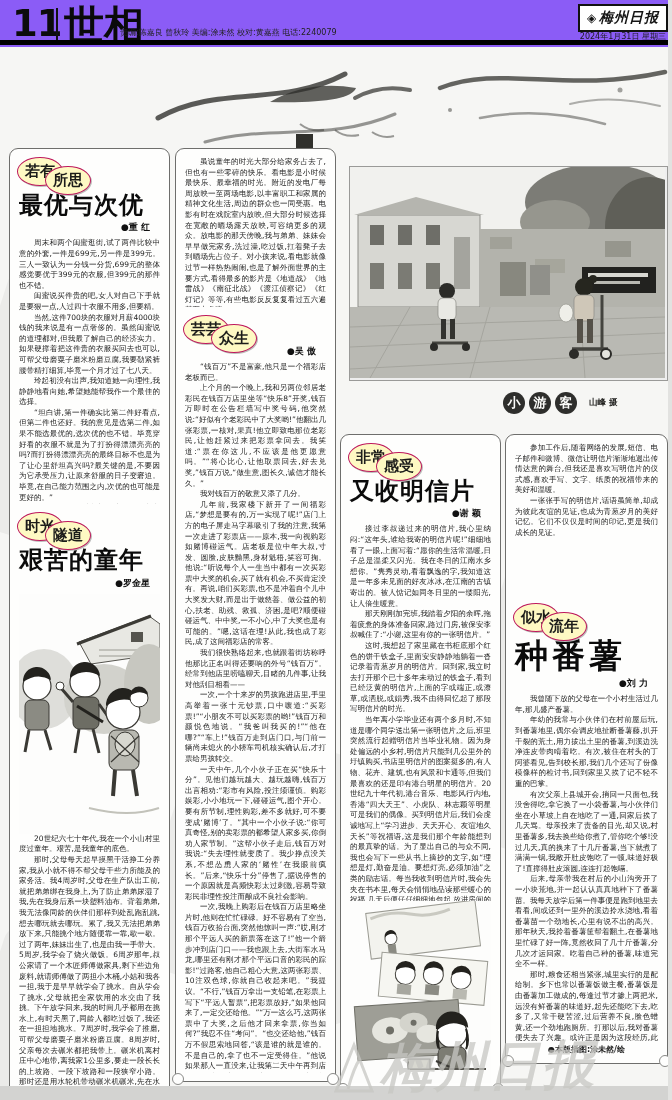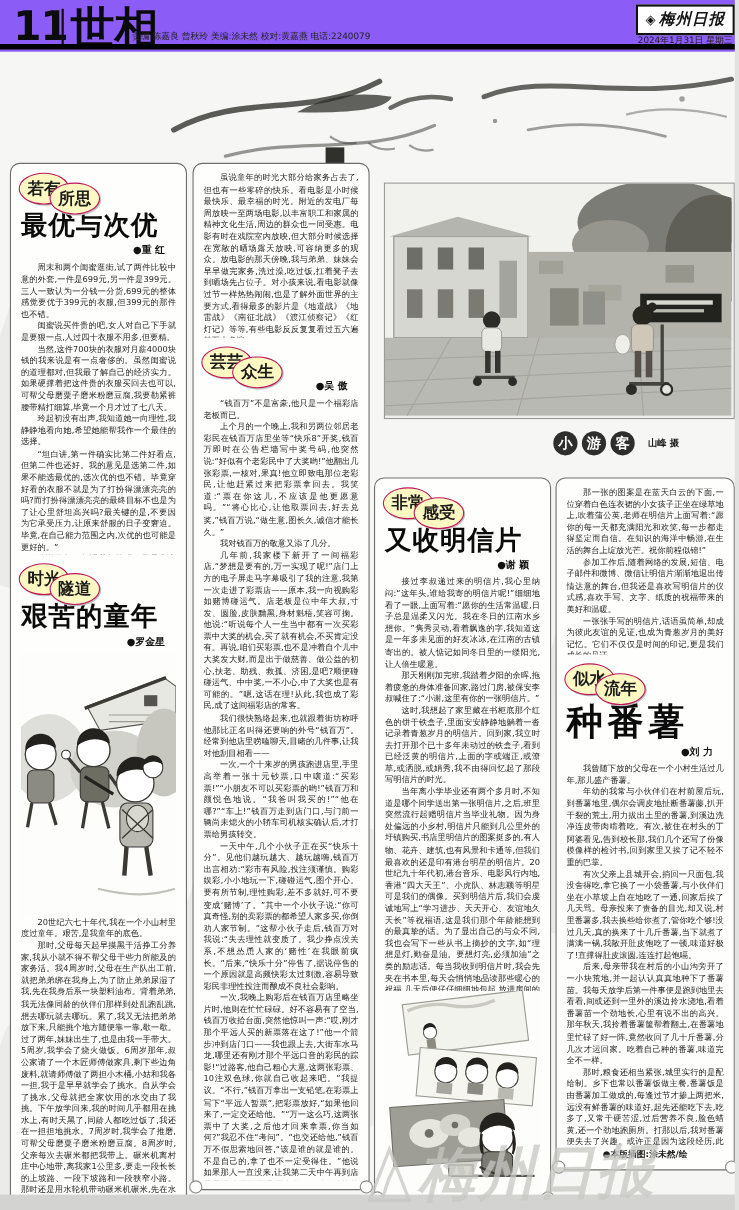--- a/index.html
+++ b/index.html
@@ -298,21 +298,20 @@
         <path d="M60,168 h76" stroke="#55544e" stroke-width="2"></path>
         <rect x="58" y="158" width="22" height="10" fill="#d8d8d0" stroke="#55544e" stroke-width="1"></rect>
         <path d="M86,160 l14,6" stroke="#3a3934" stroke-width="2"></path>
       </svg>
     </div>
   </section>
 
   <section class="abox" id="box4">
     <div class="flow">
       <div class="body-text" style="height:152px;flex:none;">
-          <p>那一张的图案是在蓝天白云的下面,一位穿着白色连衣裙的小女孩子正坐在绿草地上,吹着蒲公英,老师在明信片上面写着:“愿你的每一天都充满阳光和欢笑,每一步都走得坚定而自信。在知识的海洋中畅游,在生活的舞台上绽放光芒。祝你前程似锦!”</p>
           <p>参加工作后,随着网络的发展,短信、电子邮件和微博、微信让明信片渐渐地退出传情达意的舞台,但我还是喜欢写明信片的仪式感,喜欢手写、文字、纸质的祝福带来的美好和温暖。</p>
           <p>一张张手写的明信片,话语虽简单,却成为彼此友谊的见证,也成为青葱岁月的美好记忆。它们不仅仅是时间的印记,更是我们成长的见证。</p>
         </div>
       <div class="gap"></div>
       <div class="badge">
         <span class="b1">似水</span>
         <span class="b2">流年</span>
       </div>
       <h2 class="a-title big">种番薯</h2>
       <div class="a-author">●刘 力</div>

